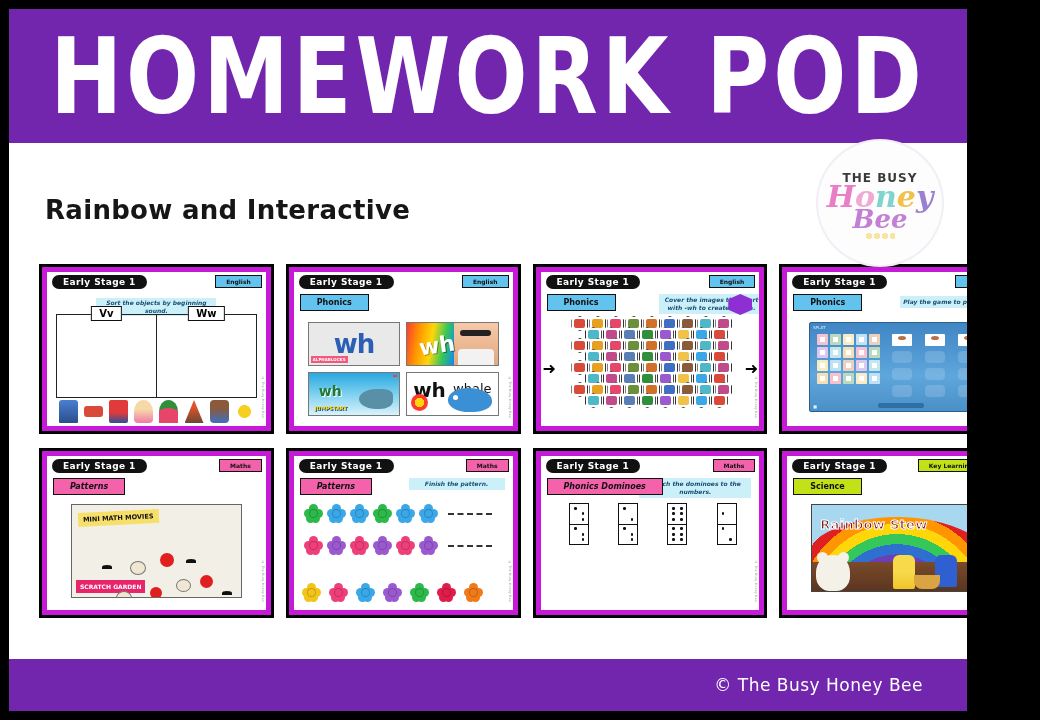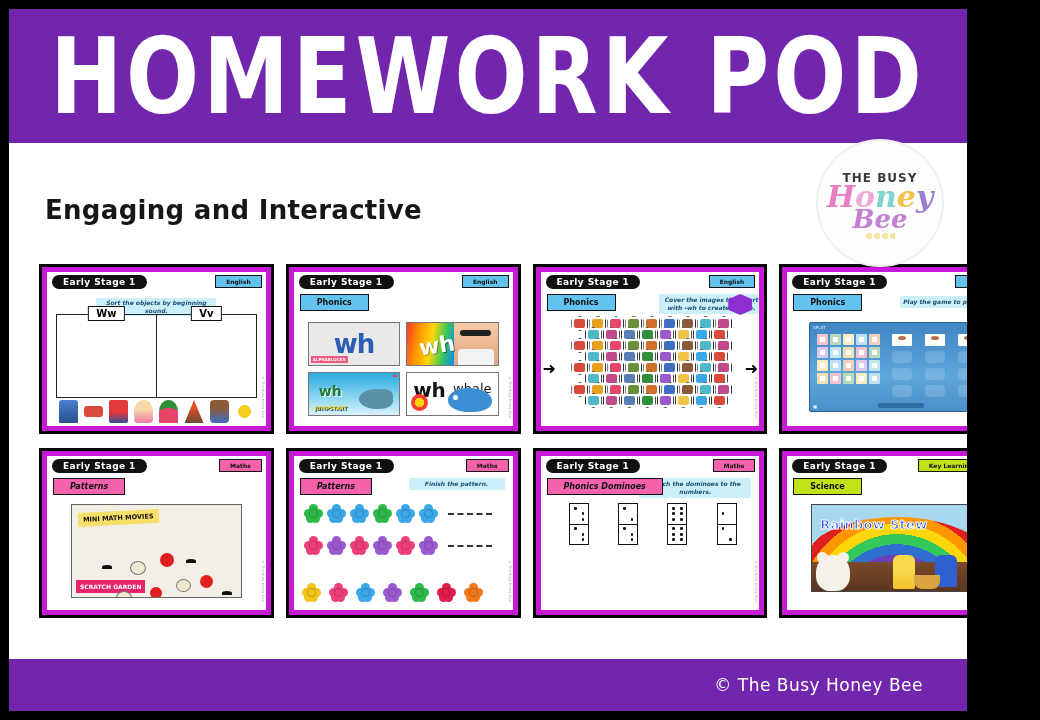--- a/index.html
+++ b/index.html
@@ -218,21 +218,21 @@
                #6b3fb5 38% 45%,
                #2f6fd0 45% 52%,
                #34c759 52% 59%,
                #ffd60a 59% 66%,
                #ff9500 66% 73%,
                #e02020 73% 80%,
                transparent 80%);}
   .ground{position:absolute;left:0;bottom:0;width:100%;height:34%;
           background:linear-gradient(#7a4a2a,#5b3520);}
   .book-title{position:absolute;left:8px;top:12px;font-size:13px;font-weight:bold;
-              color:#1d4ed8;-webkit-text-stroke:1px #fff;letter-spacing:.3px;
+              color:#7f1d1d;-webkit-text-stroke:1px #fff;letter-spacing:.3px;
               font-family:"DejaVu Sans","Liberation Sans",sans-serif;z-index:3;}
   .bear{position:absolute;left:4px;bottom:0;width:34px;height:36px;background:#f4f1e8;
         border-radius:48% 48% 40% 40%;z-index:3;}
   .bear:before,.bear:after{content:"";position:absolute;top:-3px;width:11px;height:11px;
         background:#f4f1e8;border-radius:50%;}
   .bear:before{left:1px;} .bear:after{right:1px;}
   .kid1{position:absolute;left:48%;bottom:2px;width:22px;height:34px;
         background:linear-gradient(#f7d94a 50%,#f0c42a);border-radius:6px 6px 2px 2px;z-index:3;}
   .kid2{position:absolute;right:14%;bottom:4px;width:22px;height:32px;
         background:#2f5fd0;border-radius:6px 6px 2px 2px;z-index:3;}
@@ -256,36 +256,36 @@
 
   <div class="logo">
     <div class="logo-top">THE BUSY</div>
     <div class="logo-honey">
       <span>H</span><span>o</span><span>n</span><span>e</span><span>y</span>
     </div>
     <div class="logo-bee">Bee</div>
     <div class="logo-dots"></div>
   </div>
 
-  <div class="subtitle">Engaging and Interactive</div>
+  <div class="subtitle">Rainbow and Interactive</div>
 
   <div class="grid">
 
     <div class="card">
       <div class="card-inner">
         <div class="stage-badge">Early Stage 1</div>
         <div class="kla-tag kla-english">English</div>
         <div class="instr instr-blue sort-instr">Sort the objects by beginning sound.</div>
 
         <div class="sort-area">
           <div class="sort-col">
+            <div class="sort-lbl">Vv</div>
+          </div>
+          <div class="sort-col">
             <div class="sort-lbl">Ww</div>
-          </div>
-          <div class="sort-col">
-            <div class="sort-lbl">Vv</div>
           </div>
         </div>
 
         <div class="pic-row">
           <div class="pic" style="background:linear-gradient(#4a7fd0,#2b4f8c);border-radius:3px 3px 1px 1px;"></div>
           <div class="pic" style="background:#d94a3a;border-radius:3px;height:11px;margin-bottom:6px;"></div>
           <div class="pic" style="background:linear-gradient(#e03a3a 55%,#2f4f9c);border-radius:2px;"></div>
           <div class="pic" style="background:linear-gradient(#f7d9a8 40%,#f07aa8);border-radius:50% 50% 4px 4px;"></div>
           <div class="pic" style="background:radial-gradient(circle at 50% 100%,#e8456a 60%,#2f8f3a 62%);border-radius:50% 50% 0 0;"></div>
           <div class="pic" style="background:linear-gradient(#e0502a 30%,#6b4a33);clip-path:polygon(50% 0,100% 100%,0 100%);"></div>

